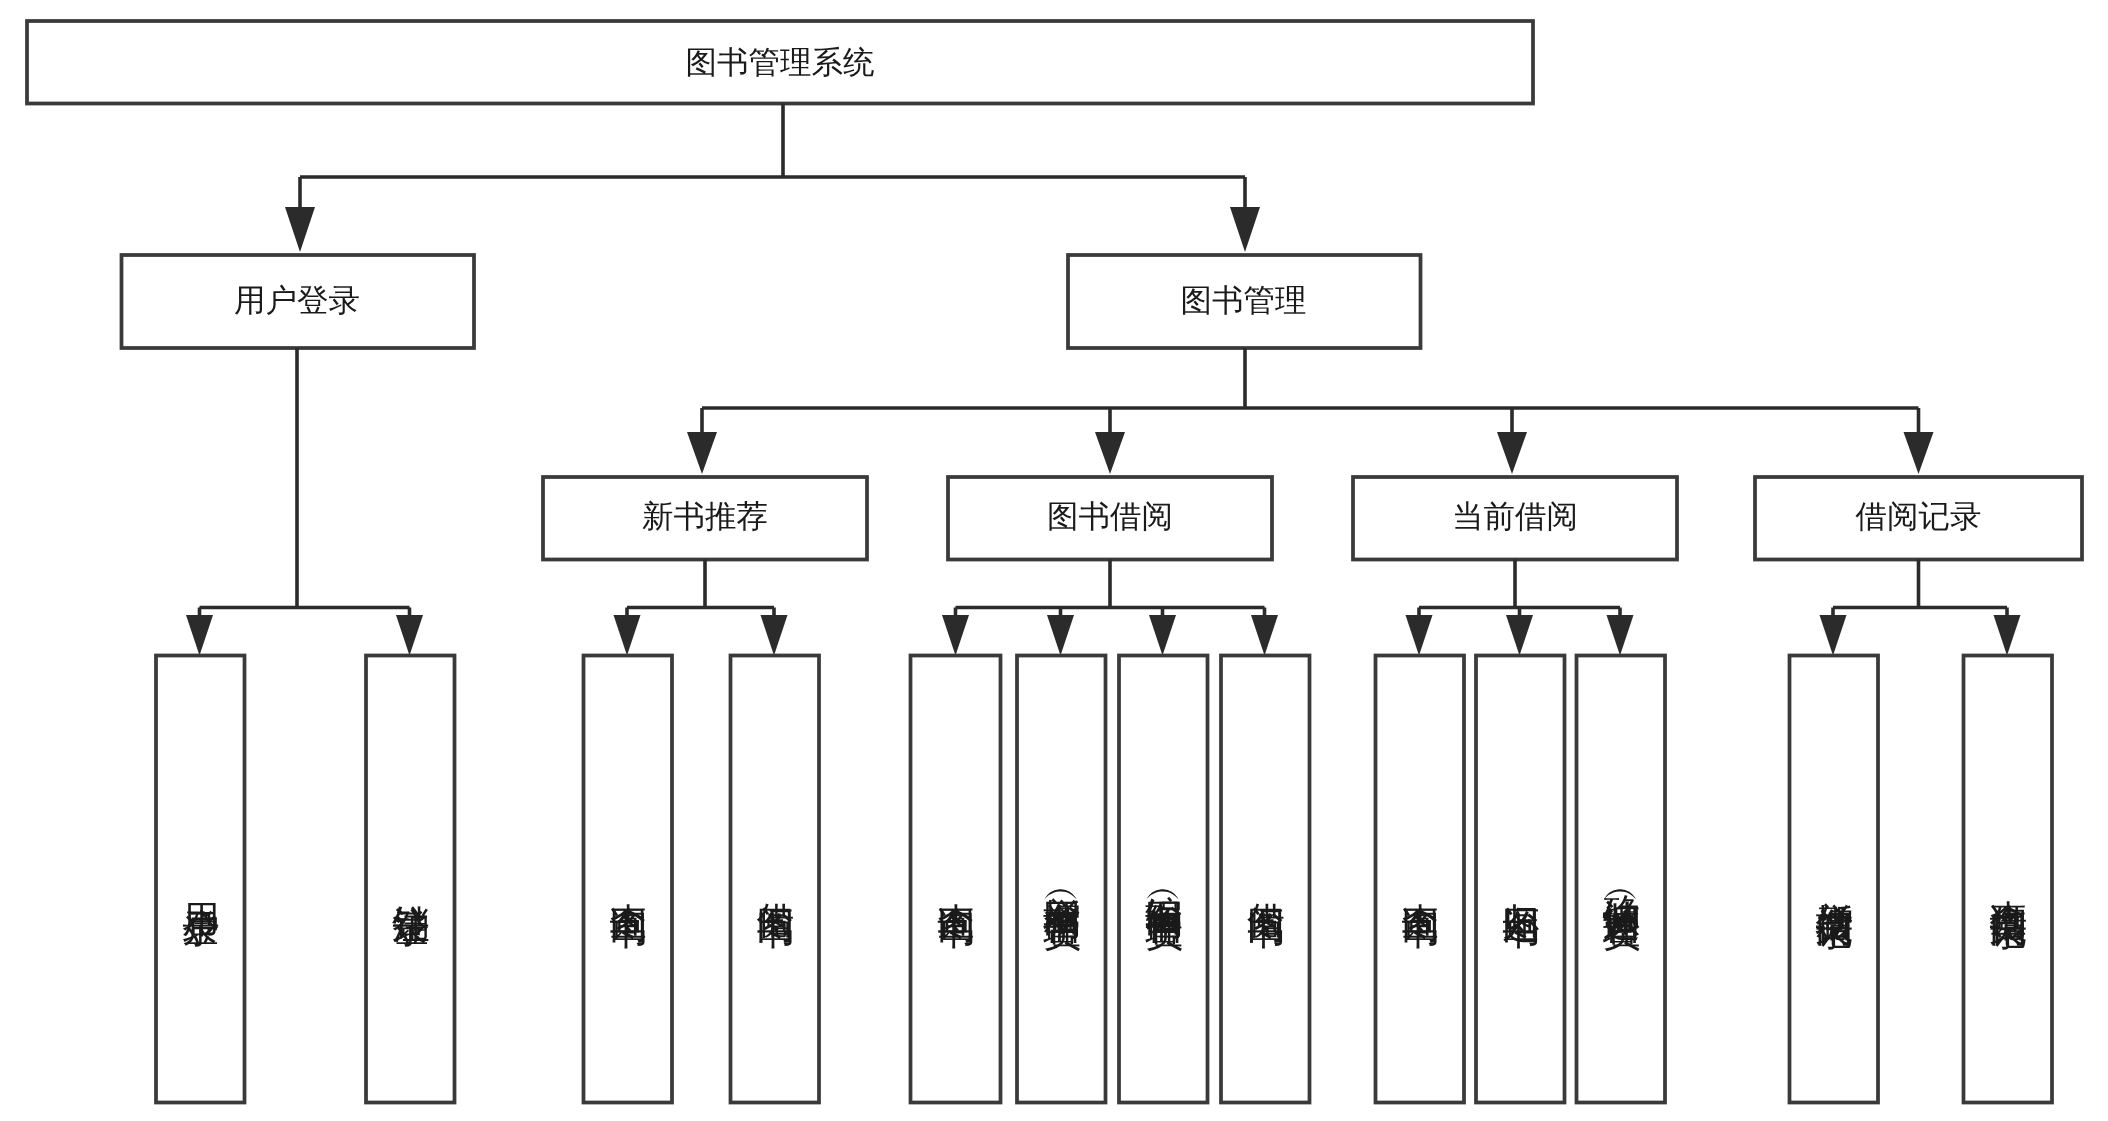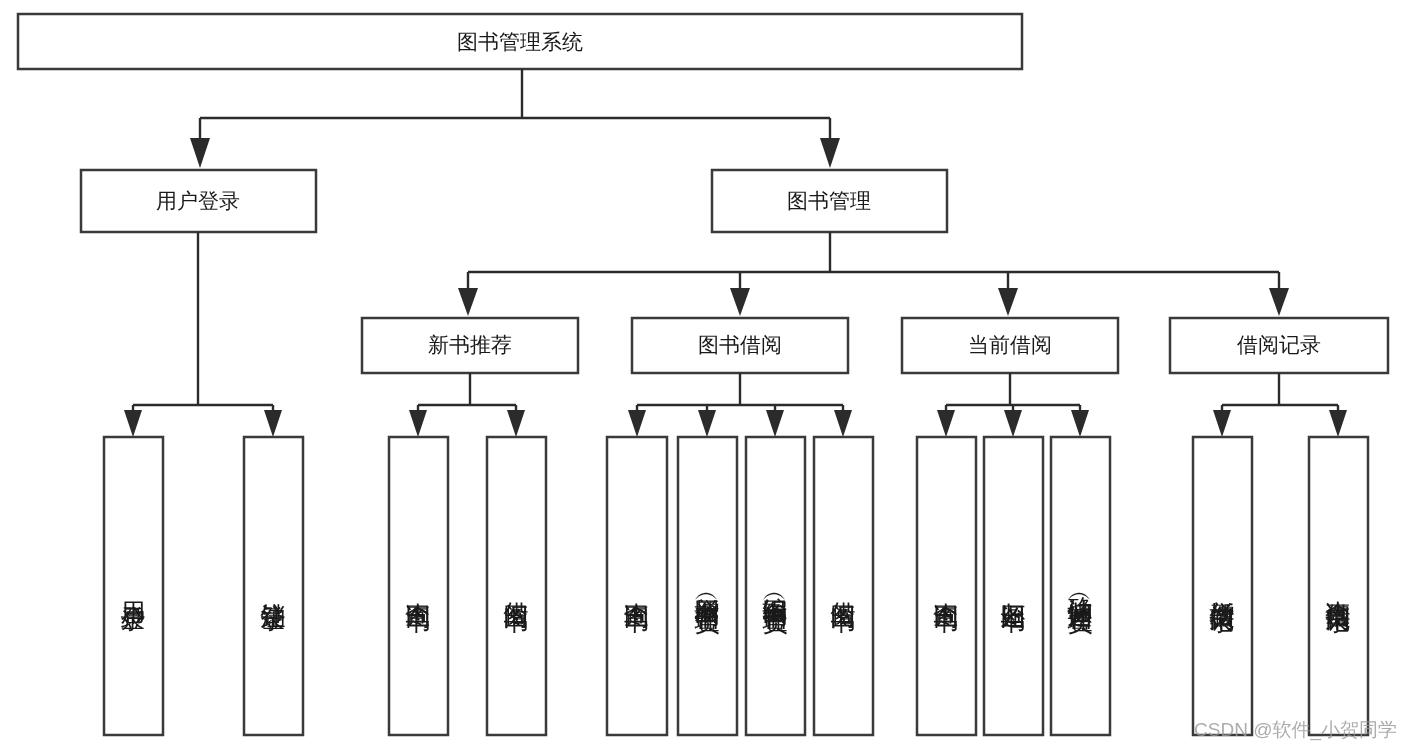--- a/index.html
+++ b/index.html
@@ -207,15 +207,14 @@
   <div class="leaf-label" style="left:746px; top:437px; width:59px; height:298px;">编辑图书（管理员）</div>
   <div class="leaf-label" style="left:814px; top:437px; width:59px; height:298px;">借阅图书</div>
 
   <div class="leaf-label" style="left:917px; top:437px; width:59px; height:298px;">查询图书</div>
   <div class="leaf-label" style="left:984px; top:437px; width:59px; height:298px;">归还图书</div>
   <div class="leaf-label" style="left:1051px; top:437px; width:59px; height:298px;">确认归还（管理员）</div>
 
   <div class="leaf-label" style="left:1193px; top:437px; width:59px; height:298px;">新增借阅记录</div>
   <div class="leaf-label" style="left:1309px; top:437px; width:59px; height:298px;">查询借阅记录</div>
 
-  <div class="watermark">CSDN @软件_小贺同学</div>
 
 </div>
 
 </body></html>

